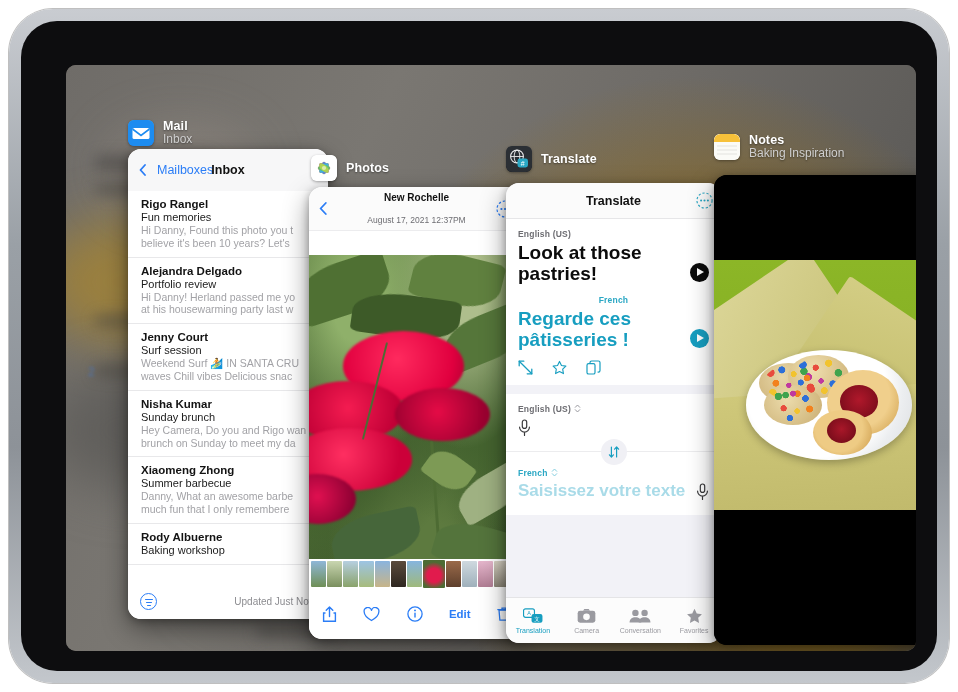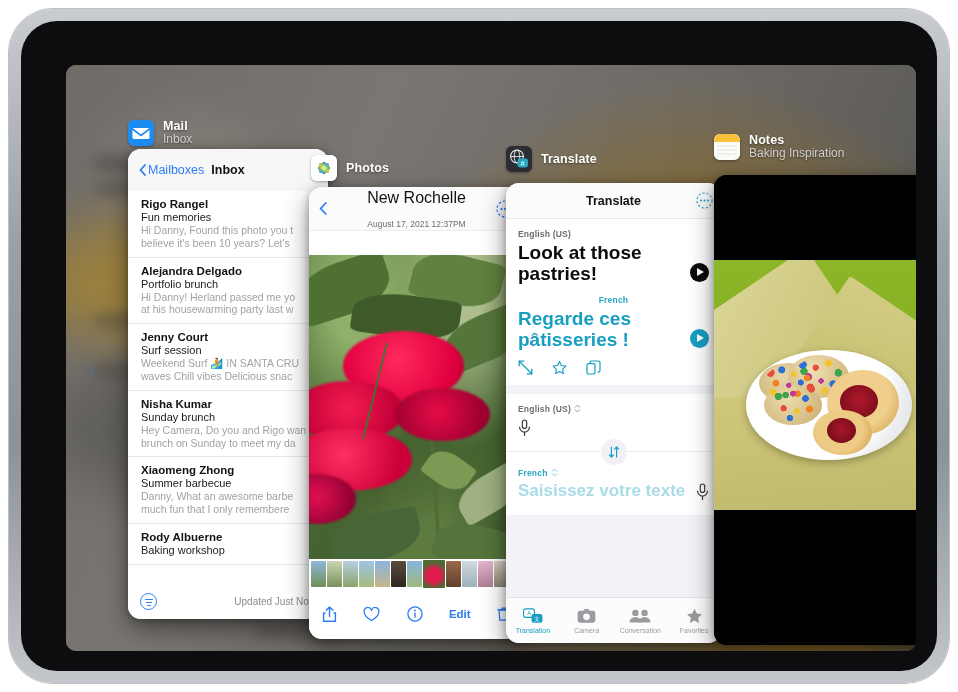--- a/index.html
+++ b/index.html
@@ -60,40 +60,40 @@
   .ic-notes{ background:#fff; }
 
   
   .win{ position:absolute; border-radius:13px; overflow:hidden; background:#fff;
      box-shadow:0 10px 26px rgba(0,0,0,.42), 0 2px 8px rgba(0,0,0,.3); }
 
   
   #mail-window{ left:62px; top:84px; width:200px; height:470px; z-index:10; }
   .mail-nav{ height:42px; background:#f7f7f8; display:flex; align-items:center;
      padding:0 11px; position:relative; }
-  .mail-back{ display:flex; align-items:center; gap:2px; color:#2b7df6; font-size:12.5px; }
+  .mail-back{ display:flex; align-items:center; gap:11px; color:#2b7df6; font-size:12.5px; }
   .mail-title{ position:absolute; left:0; right:0; text-align:center; font-size:12.5px;
      font-weight:700; color:#111; pointer-events:none; }
   .mail-list{ background:#fff; }
   .mrow{ padding:7px 11px 7px 13px; border-bottom:1px solid #e8e8ea; }
   .mrow .from{ font-size:11.5px; font-weight:700; color:#131313; margin-bottom:1px; }
   .mrow .subj{ font-size:11px; color:#1b1b1b; margin-bottom:1px; }
   .mrow .prev{ font-size:10.5px; color:#a2a2a6; line-height:1.22; white-space:nowrap; }
   .mail-foot{ position:absolute; left:0; bottom:0; width:100%; height:36px; background:#fff;
      display:flex; align-items:center; padding:0 12px; }
   .mail-foot .upd{ margin-left:auto; font-size:10px; color:#8c8c90; }
   .filt{ width:17px; height:17px; border-radius:50%; border:1.3px solid #2b7df6; position:relative; }
   .filt i{ position:absolute; left:3.5px; background:#2b7df6; height:1.3px; border-radius:1px; display:block; }
 
   
   #photos-window{ left:243px; top:122px; width:215px; height:452px; z-index:20; }
   .ph-nav{ height:44px; background:#fbfbfb; display:flex; align-items:center;
      padding:0 10px; position:relative; border-bottom:1px solid #ececee; }
   .ph-ttl{ position:absolute; left:0; right:0; text-align:center; pointer-events:none; }
-  .ph-ttl .t1{ font-size:16px; color:#111; font-weight:400; }
+  .ph-ttl .t1{ font-size:10px; color:#111; font-weight:700; }
   .ph-ttl .t2{ font-size:8.5px; color:#6d6d72; margin-top:12px; }
   .ph-photo{ position:absolute; left:0; top:68px; width:100%; height:332px; overflow:hidden; }
   .ph-strip{ position:absolute; left:0; bottom:50px; width:100%; height:30px;
      background:#fff; display:flex; align-items:center; gap:1px; padding:0 2px; }
   .ph-strip .th{ width:15px; height:26px; border-radius:1px; flex:0 0 auto; }
   .ph-strip .th.sel{ width:22px; height:28px; }
   .ph-tools{ position:absolute; left:0; bottom:0; width:100%; height:50px; background:#fff;
      display:flex; align-items:center; justify-content:space-around; color:#2b7df6; font-size:11.5px; }
 
   
@@ -257,21 +257,21 @@
           </div>
           <div class="mail-list">
             <div class="mrow">
               <div class="from">Rigo Rangel</div>
               <div class="subj">Fun memories</div>
               <div class="prev">Hi Danny, Found this photo you t</div>
               <div class="prev">believe it's been 10 years? Let's</div>
             </div>
             <div class="mrow">
               <div class="from">Alejandra Delgado</div>
-              <div class="subj">Portfolio brunch</div>
+              <div class="subj">Portfolio review</div>
               <div class="prev">Hi Danny! Herland passed me yo</div>
               <div class="prev">at his housewarming party last w</div>
             </div>
             <div class="mrow">
               <div class="from">Jenny Court</div>
               <div class="subj">Surf session</div>
               <div class="prev">Weekend Surf 🏄 IN SANTA CRU</div>
               <div class="prev">waves Chill vibes Delicious snac</div>
             </div>
             <div class="mrow">

